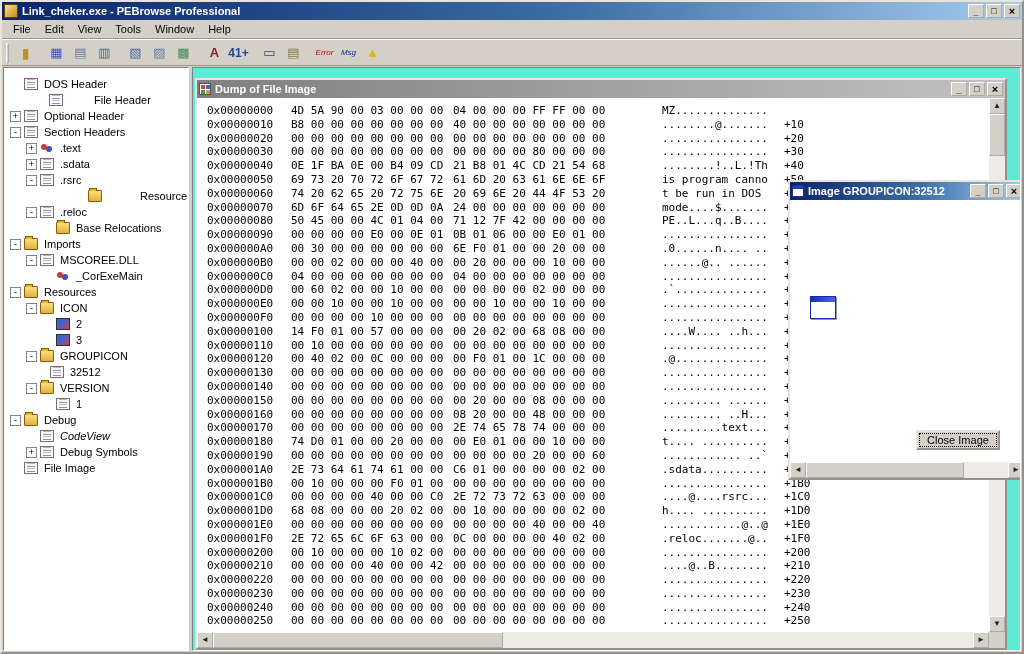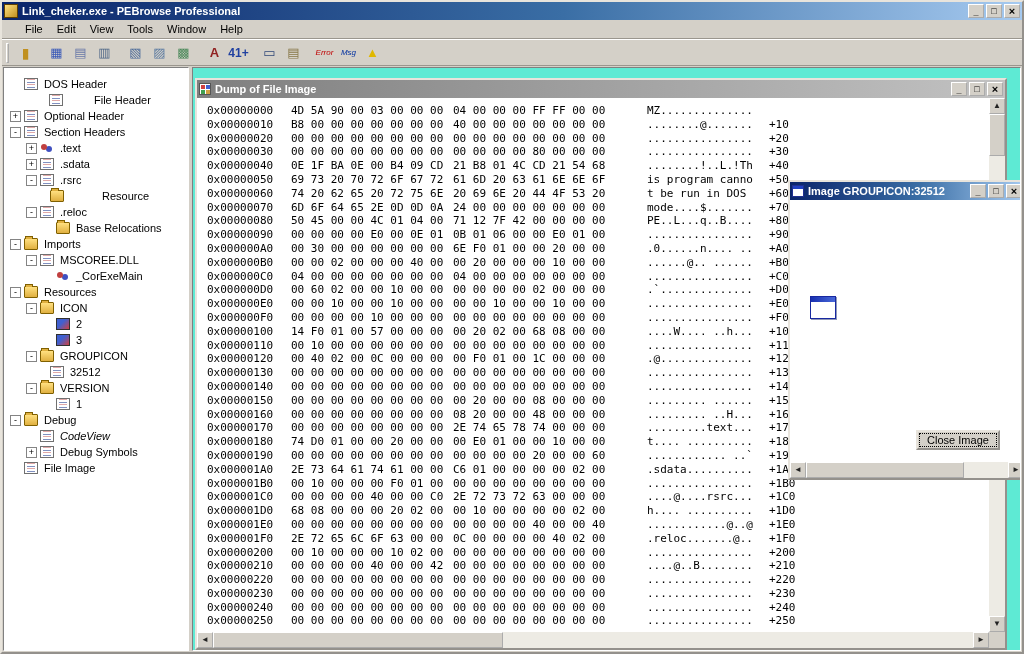--- a/index.html
+++ b/index.html
@@ -14,21 +14,21 @@
     overflow:hidden;flex:1}
   .tb-buttons{display:flex;align-items:center;gap:2px;margin-left:4px}
   .wbtn{width:16px;height:14px;background:#D4D0C8;border:1px outset #fff;display:flex;
     align-items:center;justify-content:center;font-size:9px;line-height:1;cursor:default}
   .glyph-min{align-self:flex-end;font-weight:bold;font-size:9px}
   .glyph-max{font-size:9px}
   .glyph-close{font-weight:bold;font-size:11px}
   .appicon{width:14px;height:14px;flex:0 0 auto;background:linear-gradient(135deg,#FFE080,#C09020);
     border:1px solid #604000}
   
-  .menubar{height:19px;display:flex;align-items:center;padding-left:16px;flex:0 0 auto;
+  .menubar{height:19px;display:flex;align-items:center;padding-left:4px;flex:0 0 auto;
     border-bottom:1px solid #9A968E}
   .menu-item{padding:2px 7px 3px 7px}
   .toolbar{height:27px;display:flex;align-items:center;padding-left:3px;flex:0 0 auto;
     border-top:1px solid #FFF;border-bottom:1px solid #9A968E}
   .grip{width:3px;height:20px;margin:0 5px 0 1px;border:1px outset #fff;background:#D4D0C8}
   .tbtn{width:23px;height:22px;display:flex;align-items:center;justify-content:center;margin-right:1px}
   .tbtn.gap{margin-left:7px}
   .tglyph{font-size:13px;line-height:1}
   
   .content{flex:1;display:flex;padding:1px;min-height:0}
@@ -65,21 +65,21 @@
   .dmpicon{width:12px;height:12px;background:#fff;border:1px solid #555;position:relative;flex:0 0 auto}
   .dmpicon::before{content:"";position:absolute;left:1px;top:1px;width:4px;height:4px;
     background:#D04040;box-shadow:5px 0 #4060D0,0 5px #40A050,5px 5px #D0A040}
   .imgicon{width:12px;height:12px;background:#fff;border:1px solid #203090;position:relative;flex:0 0 auto}
   .imgicon::before{content:"";position:absolute;top:0;left:0;right:0;height:3px;background:#2040C0}
   .cmiddle{flex:1;display:flex;min-height:0}
   .hexview{flex:1;background:#fff;overflow:hidden;padding:6px 0 0 10px;
     font-family:"DejaVu Sans Mono",monospace;font-size:11px}
   .hrow{display:flex;height:13.8px;line-height:13.8px;white-space:pre}
   .c-addr{width:84px}.c-h1{width:152px}.c-h2{width:152px;margin-left:10px}
-  .c-ascii{width:110px;margin-left:42px}.c-off{margin-left:12px}
+  .c-ascii{width:110px;margin-left:57px}.c-off{margin-left:12px}
   
   .vscroll{width:16px;flex:0 0 auto;background:#EDEBE4;display:flex;flex-direction:column}
   .cbottom{height:16px;flex:0 0 auto;display:flex}
   .hscroll{flex:1;background:#EDEBE4;display:flex}
   .scorner{width:16px;height:16px;background:#D4D0C8}
   .sbtn{width:16px;height:16px;flex:0 0 auto;background:#D4D0C8;border:1px outset #fff;
     display:flex;align-items:center;justify-content:center;font-size:8px;line-height:1;color:#222}
   .vtrack{flex:1;position:relative}
   .vthumb{position:absolute;left:0;top:0;width:16px;height:42px;background:#D4D0C8;border:1px outset #fff}
   .htrack{flex:1;position:relative}
@@ -200,21 +200,21 @@
         <div class="trow" style="padding-left: 22px;">
           <span class="toggle">+</span>
           <span class="ticon icon-doc"></span>
           <span class="tlabel">.sdata</span>
         </div>
         <div class="trow" style="padding-left: 22px;">
           <span class="toggle">-</span>
           <span class="ticon icon-doc"></span>
           <span class="tlabel">.rsrc</span>
         </div>
-        <div class="trow" style=" gap: 32px;">
+        <div class="trow" style="padding-left: 38px; gap: 32px;">
           <span class="tspacer"></span>
           <span class="ticon icon-folder"></span>
           <span class="tlabel">Resource</span>
         </div>
         <div class="trow" style="padding-left: 22px;">
           <span class="toggle">-</span>
           <span class="ticon icon-doc"></span>
           <span class="tlabel">.reloc</span>
         </div>
         <div class="trow" style="padding-left: 38px;">

